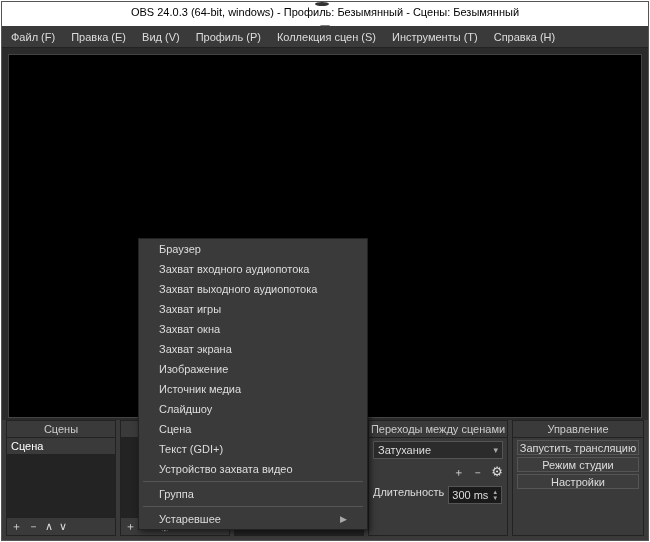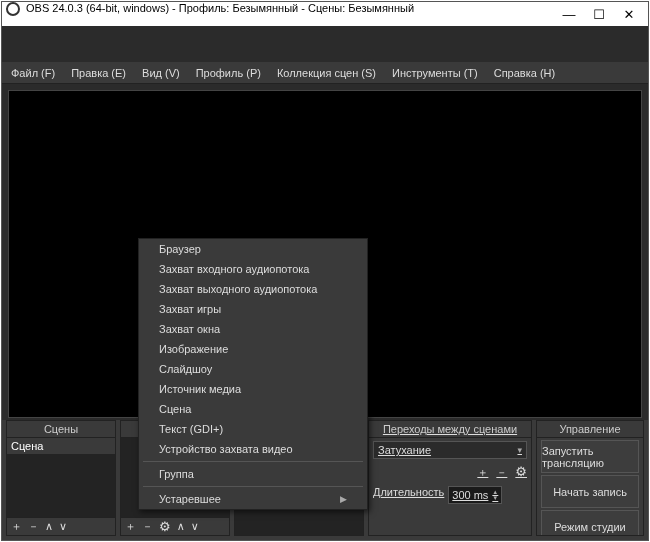--- a/index.html
+++ b/index.html
@@ -1,48 +1,48 @@
 <!DOCTYPE html>
 <html><head>
 <meta charset="utf-8">
 <style>
   * { margin: 0; padding: 0; box-sizing: border-box; font-family: "Segoe UI", Tahoma, sans-serif; }
   body { background: #fff; width: 650px; height: 542px; overflow: hidden; }
   .window { width: 648px; height: 540px; margin: 1px; border: 1px solid #555; display: flex; flex-direction: column; background: #2b2b2b; }
   
-  .titlebar { height: 24px; background: #fff; color: #000; display: flex; padding: 0 4px; font-size: 11px; }
+  .titlebar { height: 24px; background: #fff; color: #000; display: flex; align-items: center; padding: 0 4px; font-size: 11px; flex-direction: column; }
   .titlebar .app-icon { width: 14px; height: 14px; border-radius: 50%; border: 2px solid #333; background: #fff; margin-right: 6px; display: inline-block; }
   .titlebar .title-text { flex: 1; }
   .winbtns { display: flex; }
   .winbtn { width: 30px; height: 24px; display: flex; align-items: center; justify-content: center; font-size: 12px; }
   
-  .menubar { height: 22px; background: #3a3a3a; display: flex; align-items: center; padding: 0 6px; gap: 10px; color: #ddd; font-size: 11px; border-bottom: 1px solid #222; margin-top: 36px;}
+  .menubar { height: 22px; background: #3a3a3a; display: flex; align-items: center; padding: 0 6px; gap: 10px; color: #ddd; font-size: 11px; border-bottom: 1px solid #222;}
   .menuitem { padding: 2px 3px; }
   
   .preview { flex: 1; background: #2b2b2b; padding: 6px 6px 2px 6px; }
   .preview-inner { width: 100%; height: 100%; background: #000; border: 1px solid #444; }
   
   .docks { height: 120px; background: #3a3a3a; display: flex; gap: 4px; padding: 0 4px 4px 4px; color: #ddd; }
   .dock { background: #3a3a3a; border: 1px solid #222; display: flex; flex-direction: column; font-size: 11px; }
   .dock-title { text-align: center; padding: 2px 0; background: #3a3a3a; border-bottom: 1px solid #222; color: #ccc; }
   .dock-body { flex: 1; background: #232323; position: relative; overflow: hidden; }
   .dock-footer { height: 18px; background: #3a3a3a; border-top: 1px solid #222; display: flex; align-items: center; padding: 0 4px; gap: 6px; color: #ddd; }
   .dock.scenes  { width: 110px; }
   .dock.sources { width: 110px; }
   .dock.mixer   { width: 130px; }
-  .dock.trans   { width: 164px; text-decoration: underline; }
+  .dock.trans   { width: 140px; }
   .dock.ctrls   { flex: 1; }
 
   .scene-item { background: #3a3a3a; color: #fff; padding: 2px 4px; font-size: 11px; }
   .src-empty { color: #999; font-size: 10px; padding: 6px 4px; text-align: center; line-height: 1.3; }
 
   .trans-row { display: flex; align-items: flex-start; gap: 4px; padding: 3px 4px; }
   .select-like { background: #2b2b2b; border: 1px solid #555; color: #ddd; font-size: 11px; height: 18px; display: flex; align-items: center; justify-content: space-between; padding: 0 4px; flex:1; }
   .num-input { width: 54px; height: 18px; background: #1a1a1a; border: 1px solid #555; color: #ddd; font-size: 11px; padding: 0 3px; display: flex; align-items: center; justify-content: space-between; }
-  .ctrl-btn { background: #3d3d3d; border: 1px solid #555; color: #ddd; font-size: 11px; height: 33px; margin: 2px 4px; display: flex; align-items: center; justify-content: center; }
+  .ctrl-btn { background: #3d3d3d; border: 1px solid #555; color: #ddd; font-size: 11px; height: 15px; margin: 2px 4px; display: flex; align-items: center; justify-content: center; }
 
   
   .status { height: 18px; background: #3a3a3a; border-top:1px solid #222; color: #ccc; font-size: 10px; display: flex; align-items: center; justify-content: flex-end; gap: 16px; padding: 0 8px; }
   
   .ctxmenu { position: absolute; left: 138px; top: 238px; width: 230px; background: #3a3a3a; color: #ddd; font-size: 11px; border: 1px solid #222; box-shadow: 2px 2px 6px rgba(0,0,0,.6); }
   .ctxitem { padding: 4px 20px; display: flex; justify-content: space-between; align-items: center; }
   .ctxsep { height: 1px; background: #555; margin: 2px 4px; }
   .chev { font-size: 9px; color: #aaa;}
   .glyph { font-size: 13px; line-height: 1; }
   .spinbtns { display:flex; flex-direction:column; font-size:6px; line-height:6px; color:#aaa; }
@@ -141,21 +141,20 @@
             <span class="spinbtns">▲<br>▼</span>
           </div>
         </div>
       </div>
     </div>
 
     <div class="dock ctrls">
       <div class="dock-title">Управление</div>
       <div class="dock-body" style="background:#3a3a3a;">
         <div class="ctrl-btn">Запустить трансляцию</div>
-        <div class="ctrl-btn">Начать запись</div>
         <div class="ctrl-btn">Режим студии</div>
         <div class="ctrl-btn">Настройки</div>
       </div>
     </div>
   </div>
 
 </div>
 
 <div class="ctxmenu">
   <div class="ctxitem">
@@ -167,27 +166,30 @@
   <div class="ctxitem">
       <span>Захват выходного аудиопотока</span>
     </div>
   <div class="ctxitem">
       <span>Захват игры</span>
     </div>
   <div class="ctxitem">
       <span>Захват окна</span>
     </div>
   <div class="ctxitem">
+      <span>Захват экрана</span>
+    </div>
+  <div class="ctxitem">
       <span>Изображение</span>
     </div>
   <div class="ctxitem">
+      <span>Источник медиа</span>
+    </div>
+  <div class="ctxitem">
       <span>Слайдшоу</span>
-    </div>
-  <div class="ctxitem">
-      <span>Источник медиа</span>
     </div>
   <div class="ctxitem">
       <span>Сцена</span>
     </div>
   <div class="ctxitem">
       <span>Текст (GDI+)</span>
     </div>
   <div class="ctxitem">
       <span>Устройство захвата видео</span>
     </div>

